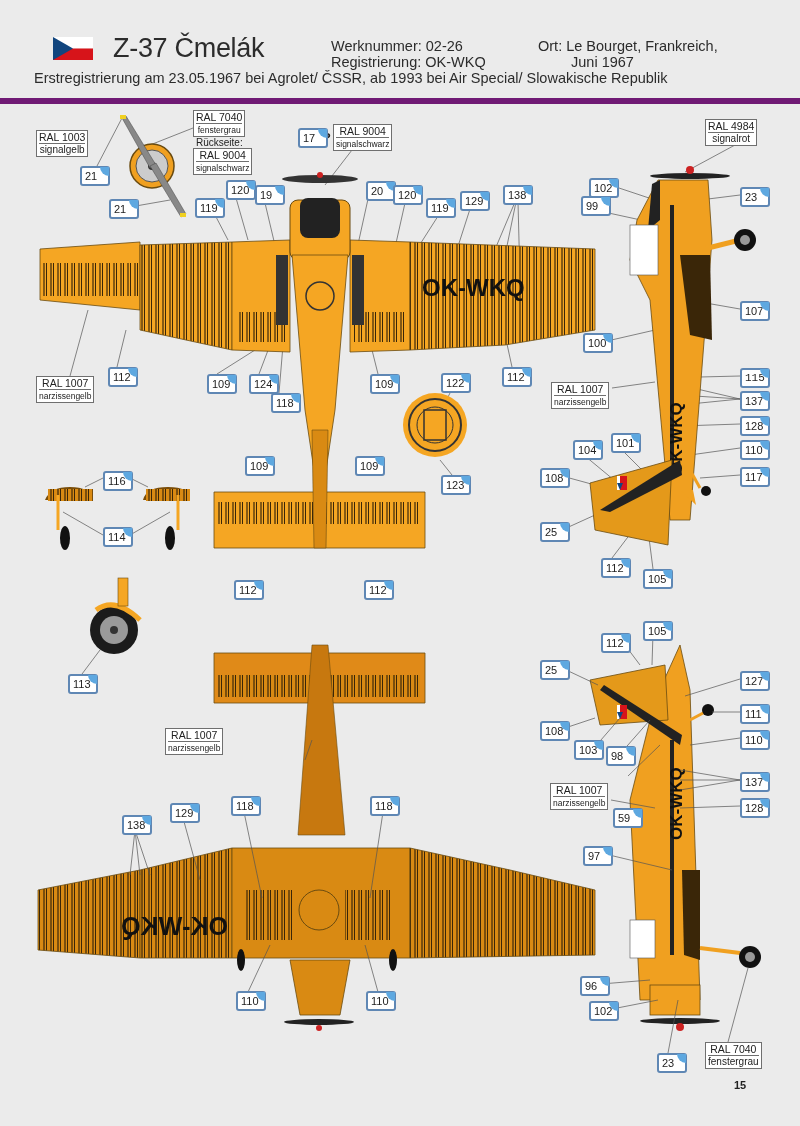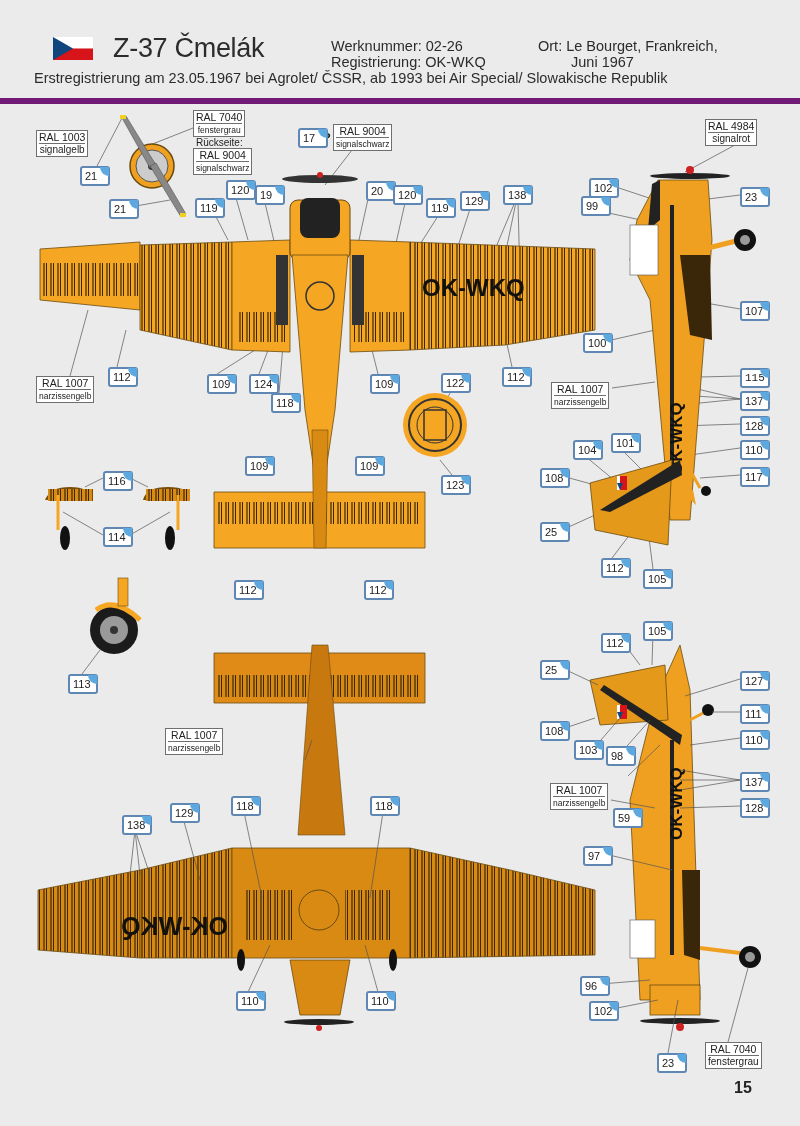--- a/index.html
+++ b/index.html
@@ -2,21 +2,21 @@
 <html><head>
 <meta charset="utf-8">
 <style>
   html,body{margin:0;padding:0;}
   body{width:800px;height:1126px;background:#ebebeb;position:relative;overflow:hidden;font-family:"Liberation Sans",sans-serif;color:#333;}
   .header{position:absolute;left:0;top:0;width:800px;height:98px;border-bottom:6px solid #701a75;}
   .flag{position:absolute;left:53px;top:37px;width:40px;height:23px;}
   .title{position:absolute;left:113px;top:33px;font-size:27px;color:#2c2c2c;letter-spacing:-0.3px;}
   .meta{position:absolute;font-size:14.5px;line-height:16px;color:#2c2c2c;}
   .subline{position:absolute;left:34px;top:70px;font-size:14.5px;color:#2c2c2c;white-space:nowrap;}
-  .page-num{position:absolute;left:734px;top:1079px;font-size:16px;font-weight:bold;color:#222;}
+  .page-num{position:absolute;left:734px;top:1079px;font-size:11px;font-weight:bold;color:#222;}
   svg.art{position:absolute;left:0;top:0;}
   .ral{position:absolute;background:#fff;border:1px solid #6f6f6f;text-align:center;font-size:10px;line-height:12px;color:#222;padding:0 2px;white-space:nowrap;}
   .ral .code{display:block;border-bottom:1px solid #6f6f6f;font-size:10.5px;}
   .ral .name{display:block;font-size:8.5px;}
   .label{position:absolute;font-size:10px;color:#222;white-space:nowrap;}
   .cal{position:absolute;height:16px;min-width:20px;padding:0 3px;background:#fff;border:2px solid #5f87b4;border-radius:3px;font-size:11px;line-height:16px;color:#222;box-sizing:content-box;}
   .cal::after{content:"";position:absolute;right:-1px;top:-1px;width:9px;height:9px;background:#5ea8e0;border-bottom-left-radius:9px;}
   .qmark{position:absolute;font-size:13px;font-weight:bold;color:#222;}
 </style>
 </head>

